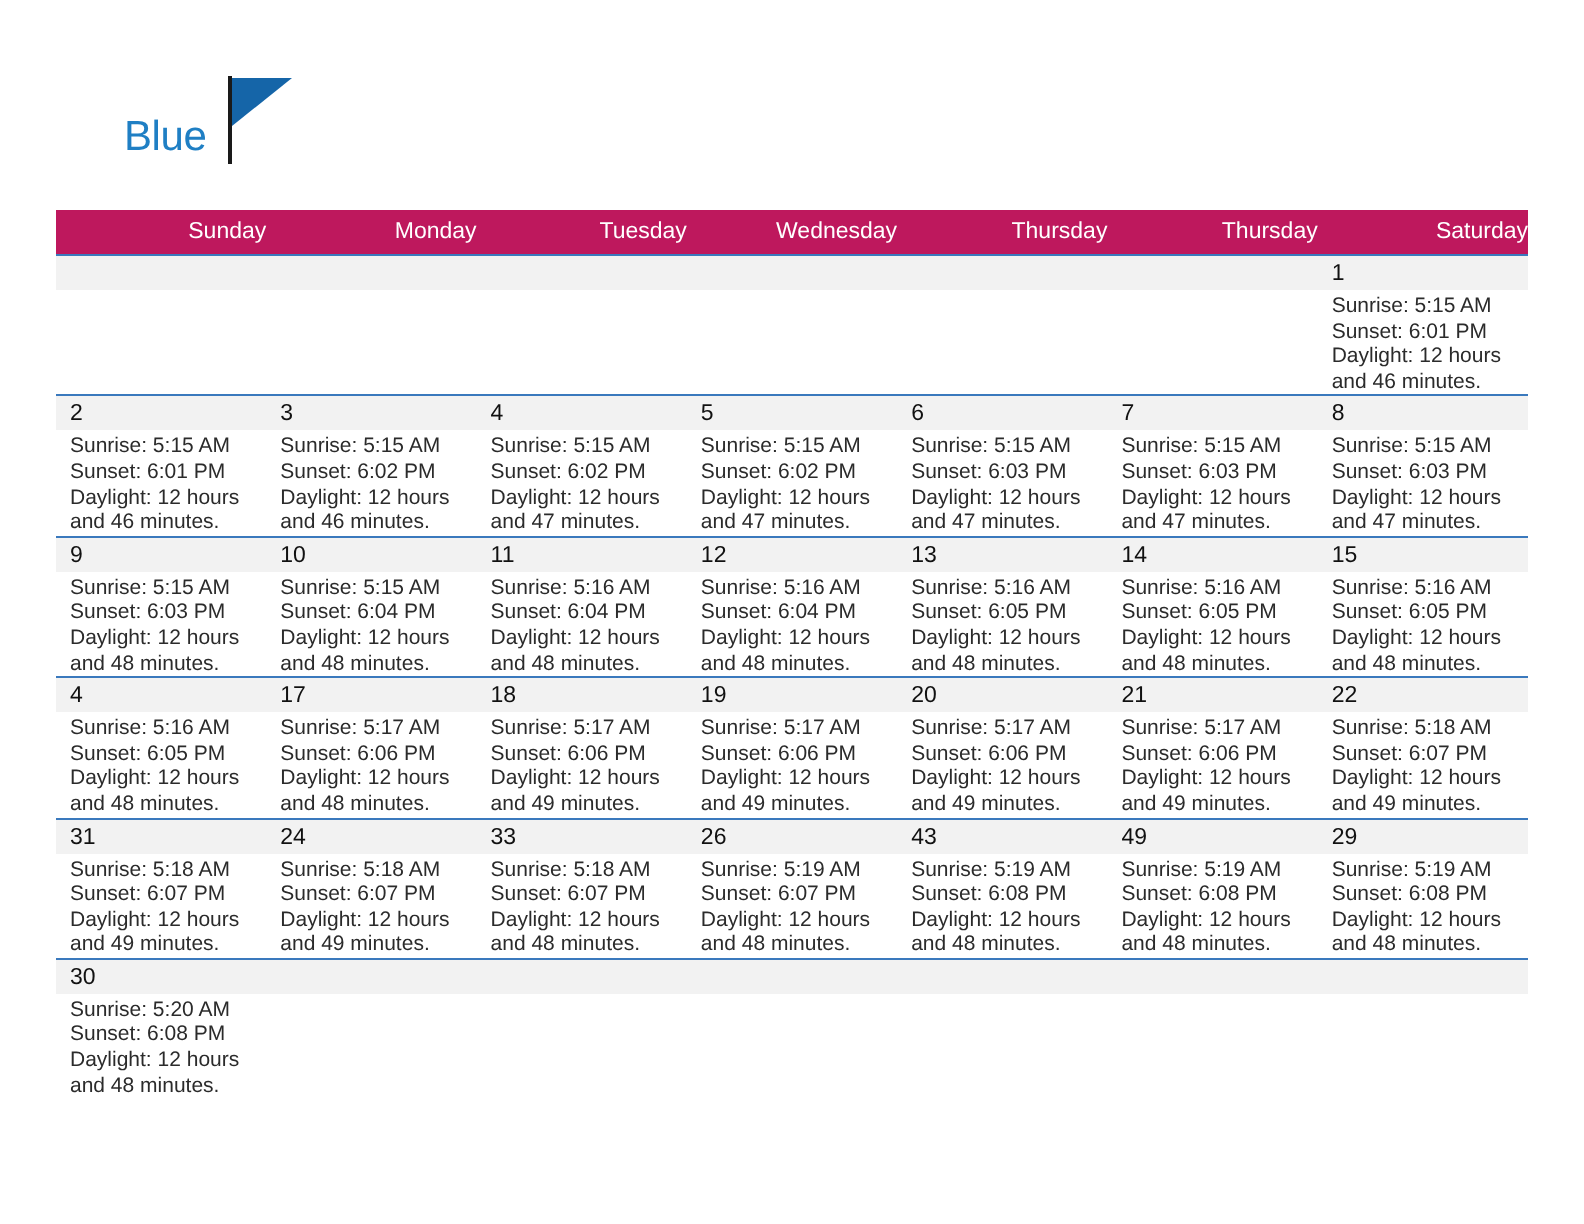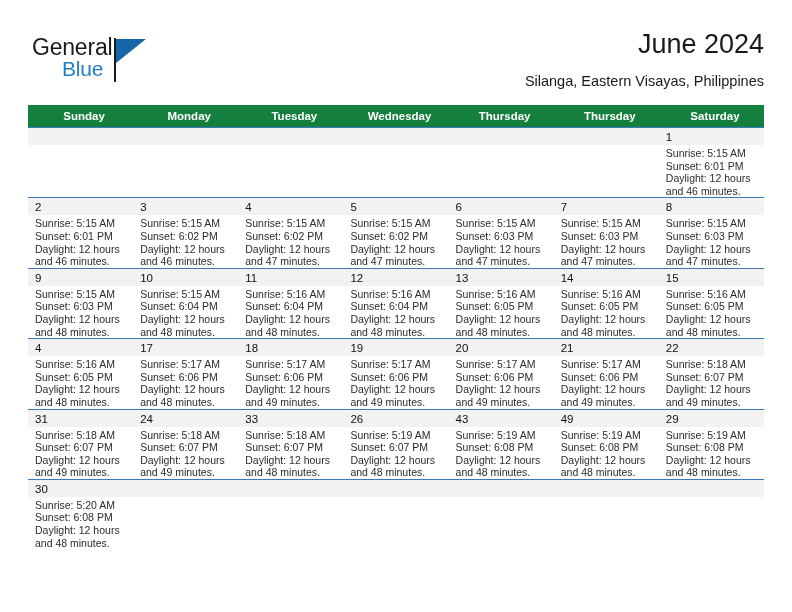--- a/index.html
+++ b/index.html
@@ -97,25 +97,25 @@
   
   .calendar {
     position: absolute;
     left: 28px;
     top: 105px;
     width: 736px;
     border-collapse: collapse;
     table-layout: fixed;
   }
   .calendar th {
-    background: #15803d;
+    background: #be185d;
     color: #ffffff;
     font-size: 11.5px;
-    font-weight: bold;
-    text-align: center;
+    font-weight: normal;
+    text-align: right;
     padding: 5px 0 5px 7px;
     height: 12px;
     font-family: "Liberation Sans", sans-serif;
   }
   .calendar td {
     vertical-align: top;
     border-top: 1px solid #3a79bd;
     padding: 0;
     height: 66px;
     width: 105.14px;
@@ -151,30 +151,25 @@
   }
 </style>
 </head>
 <body>
 
 <div class="page">
 
   <div class="header">
 
     <div class="logo">
-      <span class="logo-general">General</span>
       <span class="logo-bar"></span>
       <span class="logo-triangle"></span>
       <span class="logo-blue">Blue</span>
     </div>
 
-    <div class="title-block">
-      <div class="cal-title">June 2024</div>
-      <div class="cal-subtitle">Silanga, Eastern Visayas, Philippines</div>
-    </div>
 
   </div>
 
   <table class="calendar">
     <thead>
       <tr id="weekday-row">
           <th>Sunday</th>
           <th>Monday</th>
           <th>Tuesday</th>
           <th>Wednesday</th>

